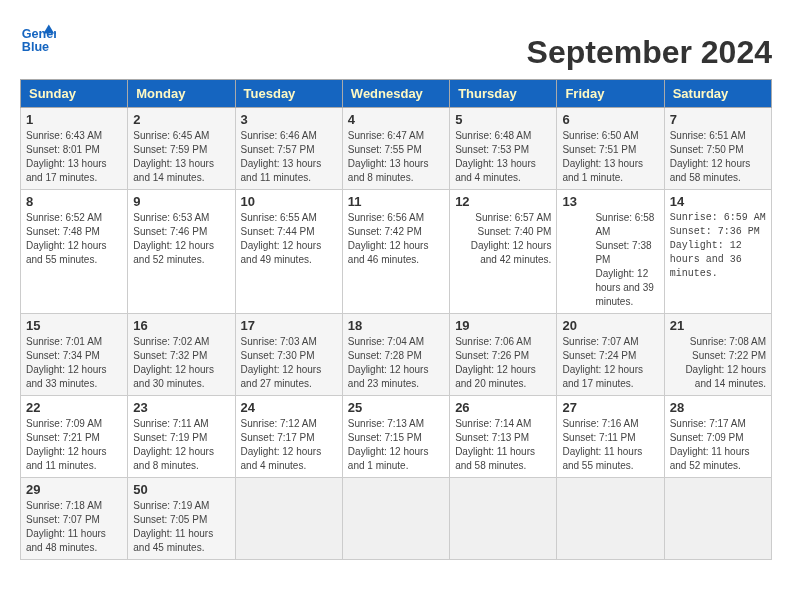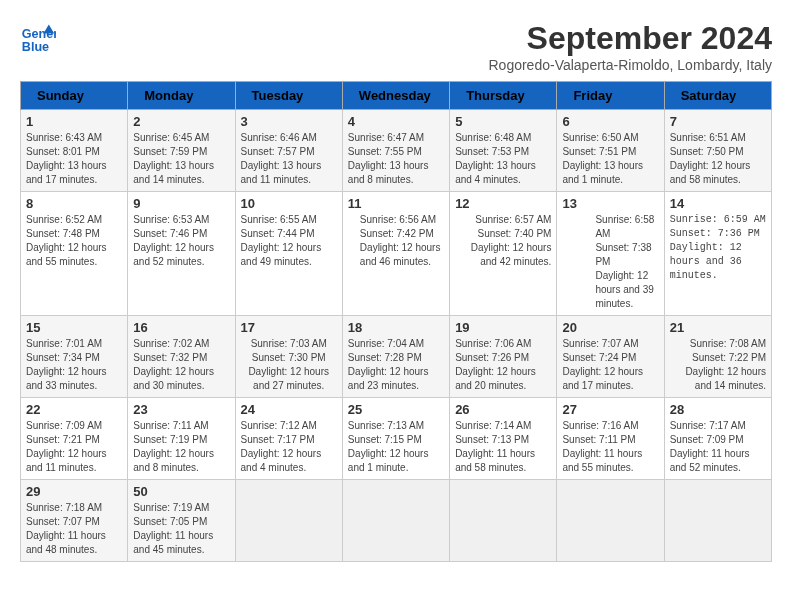--- a/index.html
+++ b/index.html
@@ -25,36 +25,37 @@
       width: 36px;
       height: 36px;
     }
     .title-area {
       text-align: right;
     }
     .cal-title {
       font-size: 32px;
       font-weight: bold;
       color: #333;
+      margin-top: 14px;
     }
     .cal-subtitle {
       font-size: 14px;
       color: #555;
     }
     table {
       width: 100%;
       border-collapse: collapse;
       table-layout: fixed;
     }
     thead tr th {
       background-color: #1565C0;
-      color: #000000;
+      color: #fef9c3;
       font-size: 13px;
       font-weight: bold;
-      padding: 6px 16px;
+      padding: 6px 8px;
       text-align: left;
       border: 1px solid #aaa;
     }
     tbody tr td {
       vertical-align: top;
       border: 1px solid #ccc;
       padding: 4px 5px;
       font-size: 10px;
       color: #333;
       height: 80px;
@@ -86,21 +87,20 @@
 <div class="header-area">
   <div class="logo">
     <svg class="logo-icon" viewBox="0 0 40 40">
       <text x="2" y="20" font-size="14" font-weight="bold" fill="#1565C0">General</text>
       <text x="2" y="34" font-size="14" font-weight="bold" fill="#1565C0">Blue</text>
       <polygon points="32,5 38,15 26,15" fill="#1565C0"></polygon>
     </svg>
   </div>
   <div class="title-area">
     <div class="cal-title">September 2024</div>
-    <div class="cal-subtitle">Rogoredo-Valaperta-Rimoldo, Lombardy, Italy</div>
   </div>
 </div>
 
 <table>
   <thead>
     <tr id="header-row">
         <th>Sunday</th>
         <th>Monday</th>
         <th>Tuesday</th>
         <th>Wednesday</th>
@@ -168,21 +168,21 @@
 Daylight: 12 hours and 52 minutes.</div>
         </td>
         <td>
           <span class="day-num">10</span>
           <div class="day-info" style="white-space: pre-line;">Sunrise: 6:55 AM
 Sunset: 7:44 PM
 Daylight: 12 hours and 49 minutes.</div>
         </td>
         <td>
           <span class="day-num">11</span>
-          <div class="day-info" style="white-space: pre-line; margin-left: 12px;">Sunrise: 6:56 AM
+          <div class="day-info" style="white-space: pre-line;">Sunrise: 6:56 AM
 Sunset: 7:42 PM
 Daylight: 12 hours and 46 minutes.</div>
         </td>
         <td>
           <span class="day-num">12</span>
           <div class="day-info" style="white-space: pre-line; text-align: right;">Sunrise: 6:57 AM
 Sunset: 7:40 PM
 Daylight: 12 hours and 42 minutes.</div>
         </td>
         <td>
@@ -206,21 +206,21 @@
 Daylight: 12 hours and 33 minutes.</div>
         </td>
         <td>
           <span class="day-num">16</span>
           <div class="day-info" style="white-space: pre-line;">Sunrise: 7:02 AM
 Sunset: 7:32 PM
 Daylight: 12 hours and 30 minutes.</div>
         </td>
         <td>
           <span class="day-num">17</span>
-          <div class="day-info" style="white-space: pre-line; text-align: center;">Sunrise: 7:03 AM
+          <div class="day-info" style="white-space: pre-line;">Sunrise: 7:03 AM
 Sunset: 7:30 PM
 Daylight: 12 hours and 27 minutes.</div>
         </td>
         <td>
           <span class="day-num">18</span>
           <div class="day-info" style="white-space: pre-line;">Sunrise: 7:04 AM
 Sunset: 7:28 PM
 Daylight: 12 hours and 23 minutes.</div>
         </td>
         <td>

